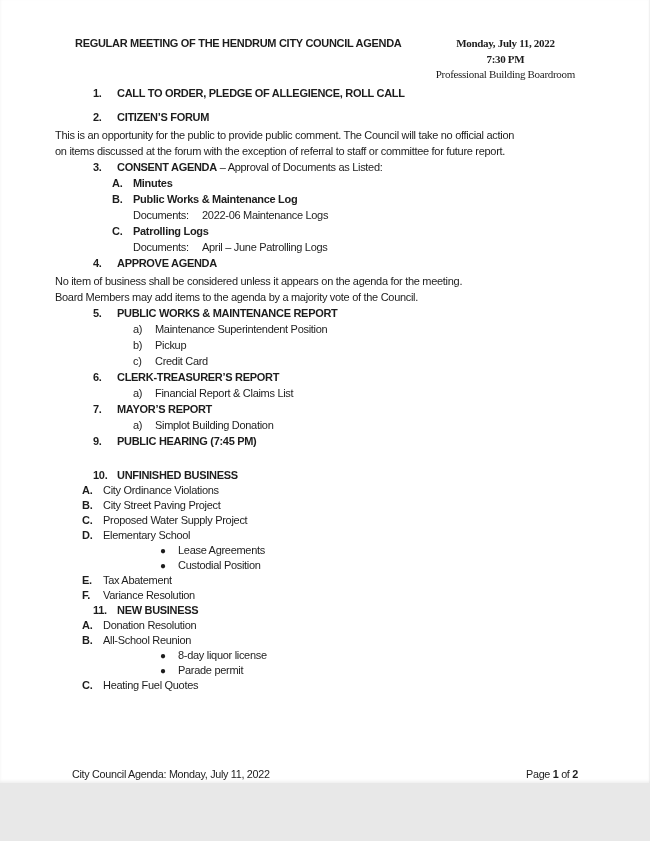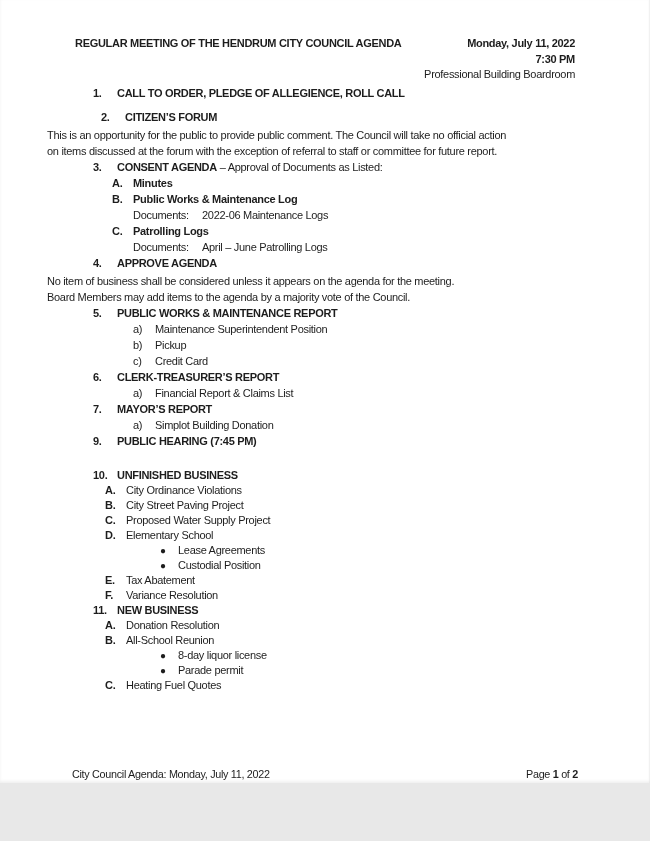--- a/index.html
+++ b/index.html
@@ -10,51 +10,51 @@
     font-family:"Liberation Sans",sans-serif;
     color:#1d1d1d;
     font-size:11px;
     letter-spacing:-0.3px;
     overflow:hidden;
     box-shadow:inset 0 -2px 3px rgba(0,0,0,0.06), inset -1px 0 1px rgba(0,0,0,0.04);
   }
   
   .header{display:flex;padding:36px 75px 0 75px;align-items:flex-start;}
   .header-title{font-weight:bold;line-height:15px;max-width:330px;}
-  .header-right{margin-left:auto;text-align:right;line-height:15.5px;white-space:nowrap;}
+  .header-right{margin-left:auto;text-align:center;line-height:15.5px;white-space:nowrap;font-family:Liberation Serif, serif;}
   .b{font-weight:bold;}
   
   .line{line-height:16px;white-space:nowrap;}
   .tight{line-height:15px;}
   .content{margin-top:2px;}
   
   .l1{padding-left:93px;font-weight:bold;}
   .l1 .num{display:inline-block;width:24px;}
   .l1 .suffix{font-weight:normal;}
   
   .l2a{padding-left:112px;}
   .l2a .letter{display:inline-block;width:21px;font-weight:bold;}
   .l2a .lbl-bold{font-weight:bold;}
   
   .doc{padding-left:133px;}
   .doc .doclabel{display:inline-block;width:69px;}
   
-  .para{padding-left:47px;}
+  .para{padding-left:47px;margin-left:8px;}
   
   .alpha{padding-left:133px;}
   .alpha .marker{display:inline-block;width:22px;}
   
-  .l2b{padding-left:105px;}
+  .l2b{padding-left:82px;}
   .l2b .letter{display:inline-block;width:21px;font-weight:bold;}
   
   .bullet{padding-left:160px;}
   .bullet .bglyph{display:inline-block;width:18px;font-size:10px;}
   
   .mt2{margin-top:2px;}
-  .mt8{margin-top:8px;margin-left:8px;}
+  .mt8{margin-top:8px;}
   .mt13{margin-top:13px;}
   .mt18{margin-top:18px;}
   
   .footer{
     position:absolute;left:72px;right:72px;top:767px;
     display:flex;justify-content:space-between;
     font-size:10.8px;line-height:14px;
   }
   .footer .pg{white-space:nowrap;}
 </style>

